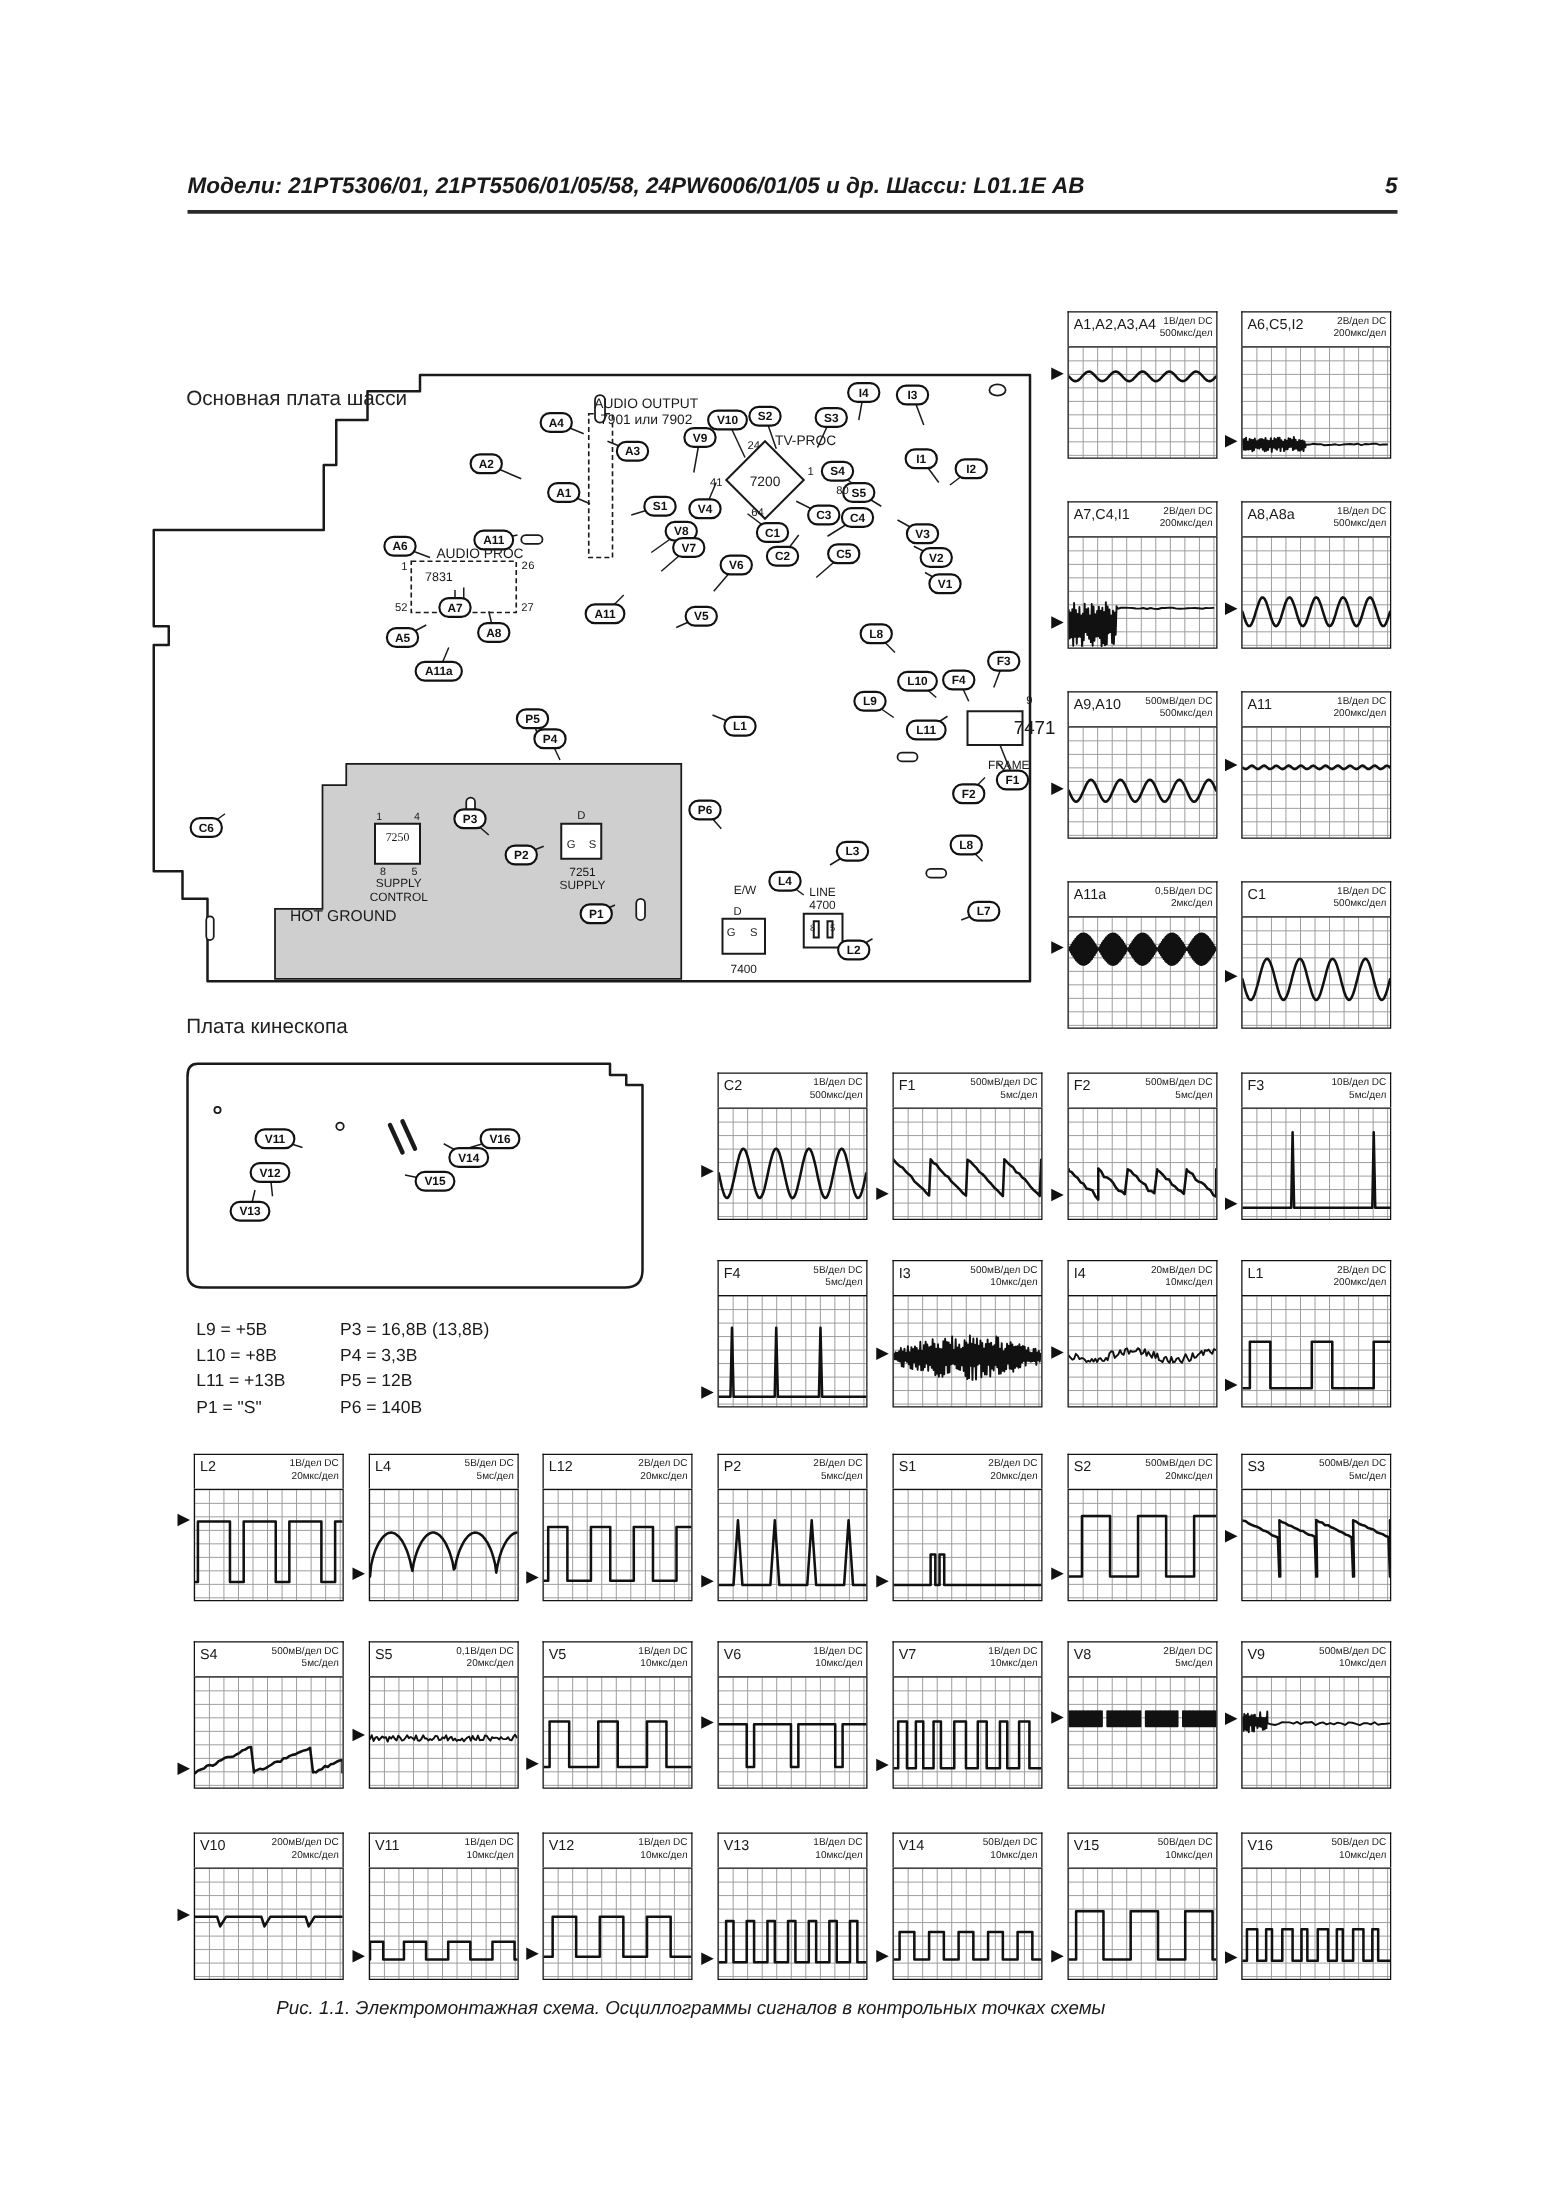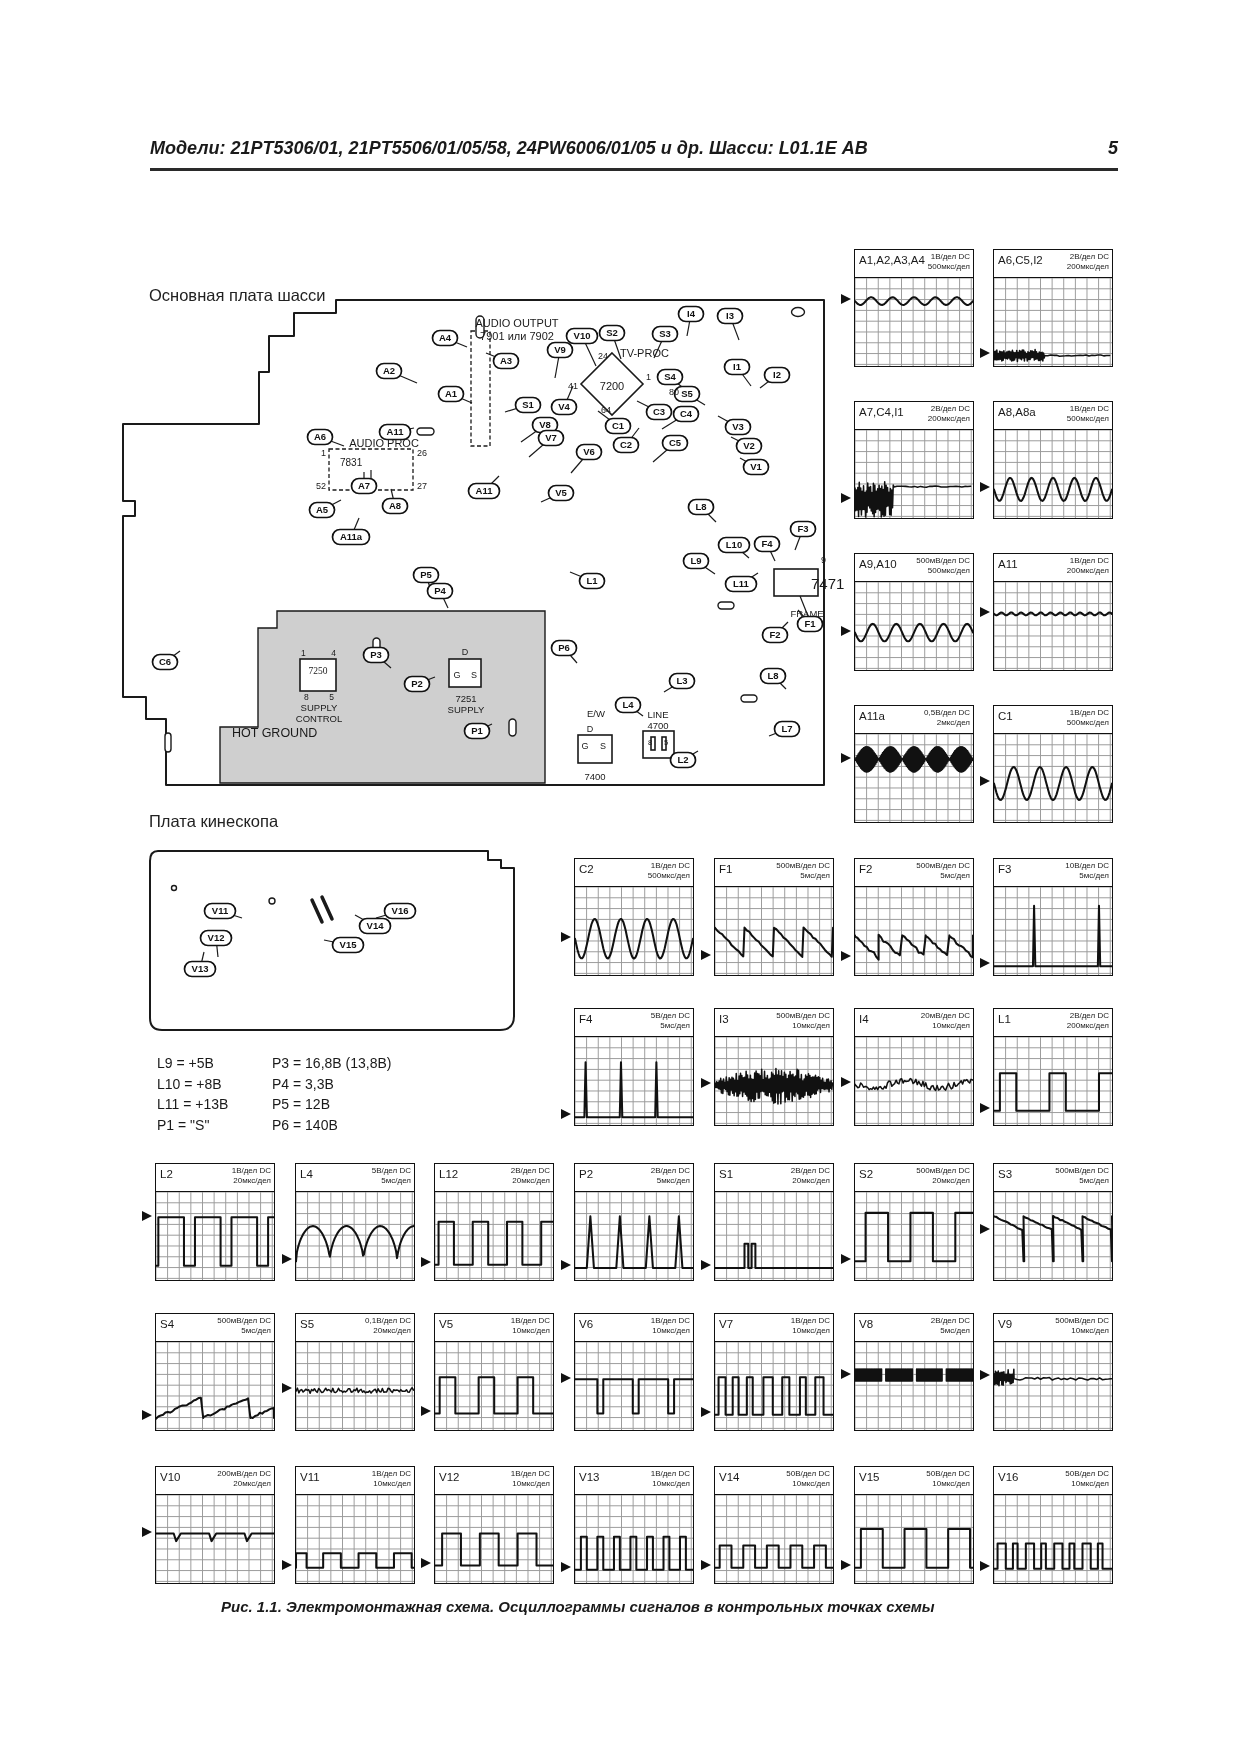--- a/index.html
+++ b/index.html
@@ -5,21 +5,21 @@
   html,body{margin:0;padding:0;background:#e8e8e8;}
   .page{position:relative;width:1240px;height:1755px;background:#fff;margin:0 auto;
         font-family:"Liberation Sans",sans-serif;color:#1a1a1a;overflow:hidden;}
   .canvas{position:absolute;inset:0;border-radius:24px;}
   
   .hdr-title{position:absolute;left:150px;top:138px;font-size:18px;font-weight:bold;font-style:italic;white-space:nowrap;}
   .hdr-page{position:absolute;left:1108px;top:138px;font-size:18px;font-weight:bold;font-style:italic;}
   .hdr-rule{position:absolute;left:150px;top:168px;width:968px;height:2.5px;background:#2a2a2a;}
   
   .sec-title{position:absolute;font-size:16.5px;color:#222;white-space:nowrap;}
-  #t-main{left:149px;top:286px;}
+  #t-main{left:149px;top:310px;}
   #t-crt{left:149px;top:812px;}
   
   #board-svg{position:absolute;left:0;top:0;}
   .outline{fill:#fff;stroke:#1a1a1a;stroke-width:2;stroke-linejoin:round;}
   .gray{fill:#cfcfcf;stroke:#1a1a1a;stroke-width:1.4;}
   .crtline{fill:#fff;stroke:#1a1a1a;stroke-width:2;stroke-linejoin:round;}
   .icbox{fill:#fff;stroke:#1a1a1a;stroke-width:1.6;}
   .icdash{fill:none;stroke:#1a1a1a;stroke-width:1.3;stroke-dasharray:4 2.5;}
   .pill{fill:#fff;stroke:#1a1a1a;stroke-width:1.4;}
   .lead{stroke:#1a1a1a;stroke-width:1.2;}
@@ -44,21 +44,21 @@
   .sc-spec{font-size:8px;line-height:9.5px;text-align:right;white-space:nowrap;}
   .sc-grid{box-sizing:border-box;position:relative;height:90px;border:1.8px solid #111;background:#fff;
     background-image:linear-gradient(to right,#9a9a9a 1px,transparent 1px),
                      linear-gradient(to bottom,#9a9a9a 1px,transparent 1px);
     background-size:11.64px 10.8px;background-position:-0.5px -0.5px;}
   .sc-grid svg{position:absolute;inset:0;width:100%;height:100%;}
   .wave{fill:none;stroke:#111;stroke-width:2;stroke-linejoin:round;stroke-linecap:round;}
   .wave.thin{stroke-width:1.5;}
   .sc-arrow{position:absolute;left:-13px;width:0;height:0;border:5px solid transparent;border-left:10px solid #111;}
   
-  .caption{position:absolute;left:221px;top:1598px;font-size:15px;font-weight:bold;font-style:italic;white-space:nowrap;}
+  .caption{position:absolute;left:221px;top:1598px;font-size:15px;font-weight:normal;font-style:italic;white-space:nowrap;}
 </style>
 </head>
 <body>
 
 <div class="page">
   <div class="canvas">
 
     <span class="hdr-title">Модели: 21PT5306/01, 21PT5506/01/05/58, 24PW6006/01/05 и др. Шасси: L01.1E АВ</span>
     <span class="hdr-page">5</span>
     <div class="hdr-rule"></div>
@@ -426,21 +426,21 @@
         <span class="blabel a-l" style="left: 598px; top: 356px; font-size: 9px;">24</span>
         <span class="blabel a-l" style="left: 620px; top: 353px; font-size: 11px;">TV-PROC</span>
         <span class="blabel a-c" style="left: 612px; top: 386px; font-size: 11px;">7200</span>
         <span class="blabel a-r" style="left: 578px; top: 386px; font-size: 9px;">41</span>
         <span class="blabel a-l" style="left: 646px; top: 377px; font-size: 9px;">1</span>
         <span class="blabel a-l" style="left: 649px; top: 392px; font-size: 9px; padding-left: 20px;">80</span>
         <span class="blabel a-c" style="left: 606px; top: 410px; font-size: 9px;">64</span>
         <span class="blabel a-c" style="left: 384px; top: 443px; font-size: 11px;">AUDIO PROC</span>
         <span class="blabel a-l" style="left: 340px; top: 462px; font-size: 10px;">7831</span>
         <span class="blabel a-r" style="left: 326px; top: 453px; font-size: 9px;">1</span>
-        <span class="blabel a-l" style="left: 417px; top: 453px; font-size: 9px;">26</span>
+        <span class="blabel a-l" style="left: 417px; top: 453px; font-size: 9px; font-family: Liberation Mono, monospace;">26</span>
         <span class="blabel a-r" style="left: 326px; top: 486px; font-size: 9px;">52</span>
         <span class="blabel a-l" style="left: 417px; top: 486px; font-size: 9px;">27</span>
         <span class="blabel a-l" style="left: 232px; top: 733px; font-size: 12.5px;">HOT GROUND</span>
         <span class="blabel a-c" style="left: 318px; top: 671px; font-size: 9.5px; font-family: Liberation Serif, serif;">7250</span>
         <span class="blabel a-l" style="left: 301px; top: 653px; font-size: 8.5px;">1</span>
         <span class="blabel a-r" style="left: 336px; top: 653px; font-size: 8.5px;">4</span>
         <span class="blabel a-l" style="left: 304px; top: 697px; font-size: 8.5px;">8</span>
         <span class="blabel a-r" style="left: 334px; top: 697px; font-size: 8.5px;">5</span>
         <span class="blabel a-c" style="left: 319px; top: 707px; font-size: 9.5px;">SUPPLY</span>
         <span class="blabel a-c" style="left: 319px; top: 718px; font-size: 9.5px;">CONTROL</span>

